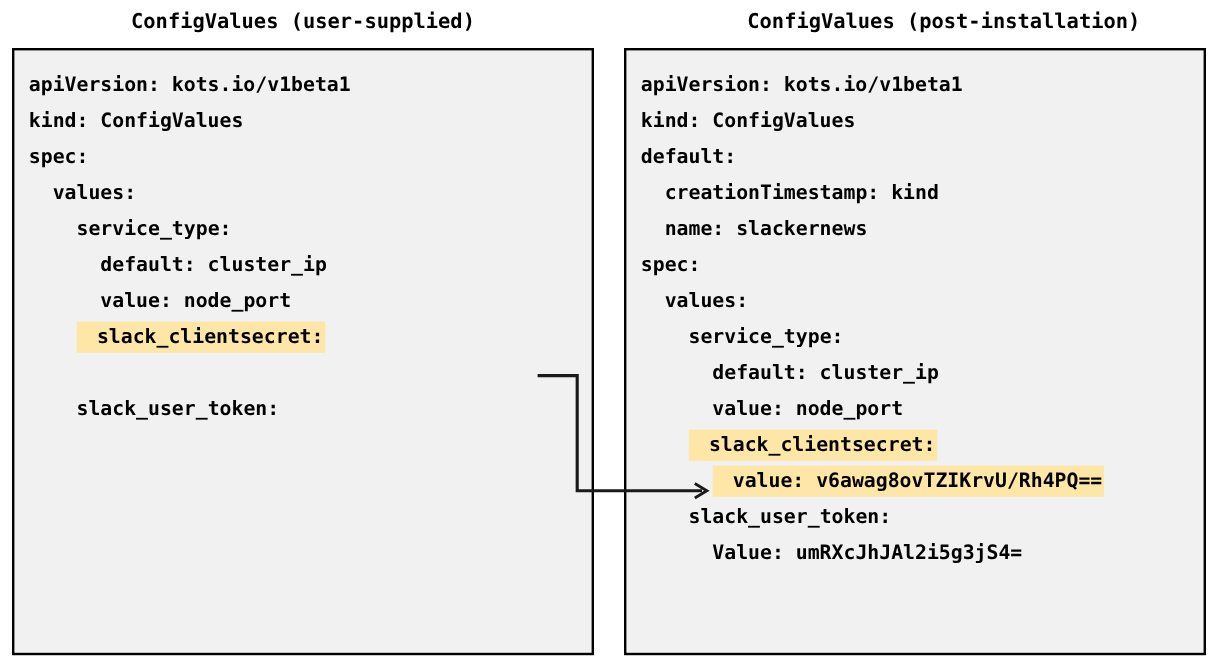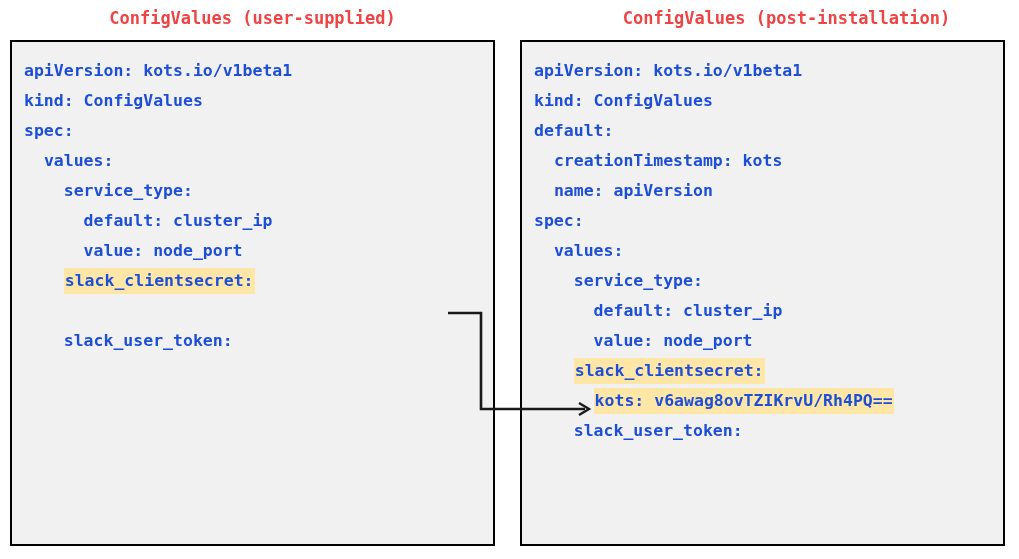--- a/index.html
+++ b/index.html
@@ -14,21 +14,21 @@
     font-family: "DejaVu Sans Mono", "Liberation Mono", monospace;
     overflow: hidden;
   }
 
   .panel-title {
     position: absolute;
     top: 8px;
     font-family: "DejaVu Sans Mono", "Liberation Mono", monospace;
     font-size: 17px;
     font-weight: bold;
-    color: #ef4444;
+    color: #000000;
     letter-spacing: 0px;
     white-space: pre;
     text-align: center;
   }
   #title-left  { left: 10px;  width: 485px; }
   #title-right { left: 544px; width: 485px; }
 
   .panel {
     position: absolute;
     top: 40px;
@@ -47,32 +47,32 @@
     left: 0;
     right: 0;
     padding: 0;
   }
   .code-line {
     height: 30px;
     line-height: 30px;
     font-family: "DejaVu Sans Mono", "Liberation Mono", monospace;
     font-size: 16.5px;
     font-weight: bold;
-    color: #1d4ed8;
+    color: #000000;
     white-space: pre;
     padding-left: 12px;
     box-sizing: border-box;
   }
   .code-line .seg {
     display: inline;
     white-space: pre;
   }
   .code-line .hl {
     background: #fde6a6;
-    padding: 3px 1px 4px 1px;
+    padding: 3px 1px 4px 17px;
     box-decoration-break: clone;
     -webkit-box-decoration-break: clone;
   }
 
   #connector {
     position: absolute;
     left: 0;
     top: 0;
     width: 1019px;
     height: 559px;
@@ -99,30 +99,30 @@
     </div>
 </div>
 
 <div class="panel-title" id="title-right">ConfigValues (post-installation)</div>
 
 <div class="panel" id="panel-right">
   <div class="code-block" id="code-right">
       <div class="code-line"><span class="seg">apiVersion: kots.io/v1beta1</span></div>
       <div class="code-line"><span class="seg">kind: ConfigValues</span></div>
       <div class="code-line"><span class="seg">default:</span></div>
-      <div class="code-line"><span class="seg">  </span><span class="seg">creationTimestamp: kots</span></div>
-      <div class="code-line"><span class="seg">  </span><span class="seg">name: apiVersion</span></div>
+      <div class="code-line"><span class="seg">  </span><span class="seg">creationTimestamp: kind</span></div>
+      <div class="code-line"><span class="seg">  </span><span class="seg">name: slackernews</span></div>
       <div class="code-line"><span class="seg">spec:</span></div>
       <div class="code-line"><span class="seg">  </span><span class="seg">values:</span></div>
       <div class="code-line"><span class="seg">    </span><span class="seg">service_type:</span></div>
       <div class="code-line"><span class="seg">      </span><span class="seg">default: cluster_ip</span></div>
       <div class="code-line"><span class="seg">      </span><span class="seg">value: node_port</span></div>
       <div class="code-line"><span class="seg">    </span><span class="seg hl">slack_clientsecret:</span></div>
-      <div class="code-line"><span class="seg">      </span><span class="seg hl">kots: v6awag8ovTZIKrvU/Rh4PQ==</span></div>
+      <div class="code-line"><span class="seg">      </span><span class="seg hl">value: v6awag8ovTZIKrvU/Rh4PQ==</span></div>
       <div class="code-line"><span class="seg">    </span><span class="seg">slack_user_token:</span></div>
-      <div class="code-line"><span class="seg">      </span></div>
+      <div class="code-line"><span class="seg">      </span><span class="seg">Value: umRXcJhJAl2i5g3jS4=</span></div>
     </div>
 </div>
 
 <svg id="connector" viewBox="0 0 1019 559" width="1019" height="559">
   <polyline points="448,313 481,313 481,409 585,409" fill="none" stroke="#1a1a1a" stroke-width="2.6"></polyline>
   <polyline points="579,403 589,409 579,415" fill="none" stroke="#1a1a1a" stroke-width="2.4" stroke-linejoin="miter" stroke-linecap="butt"></polyline>
 </svg>
 
 </body></html>

